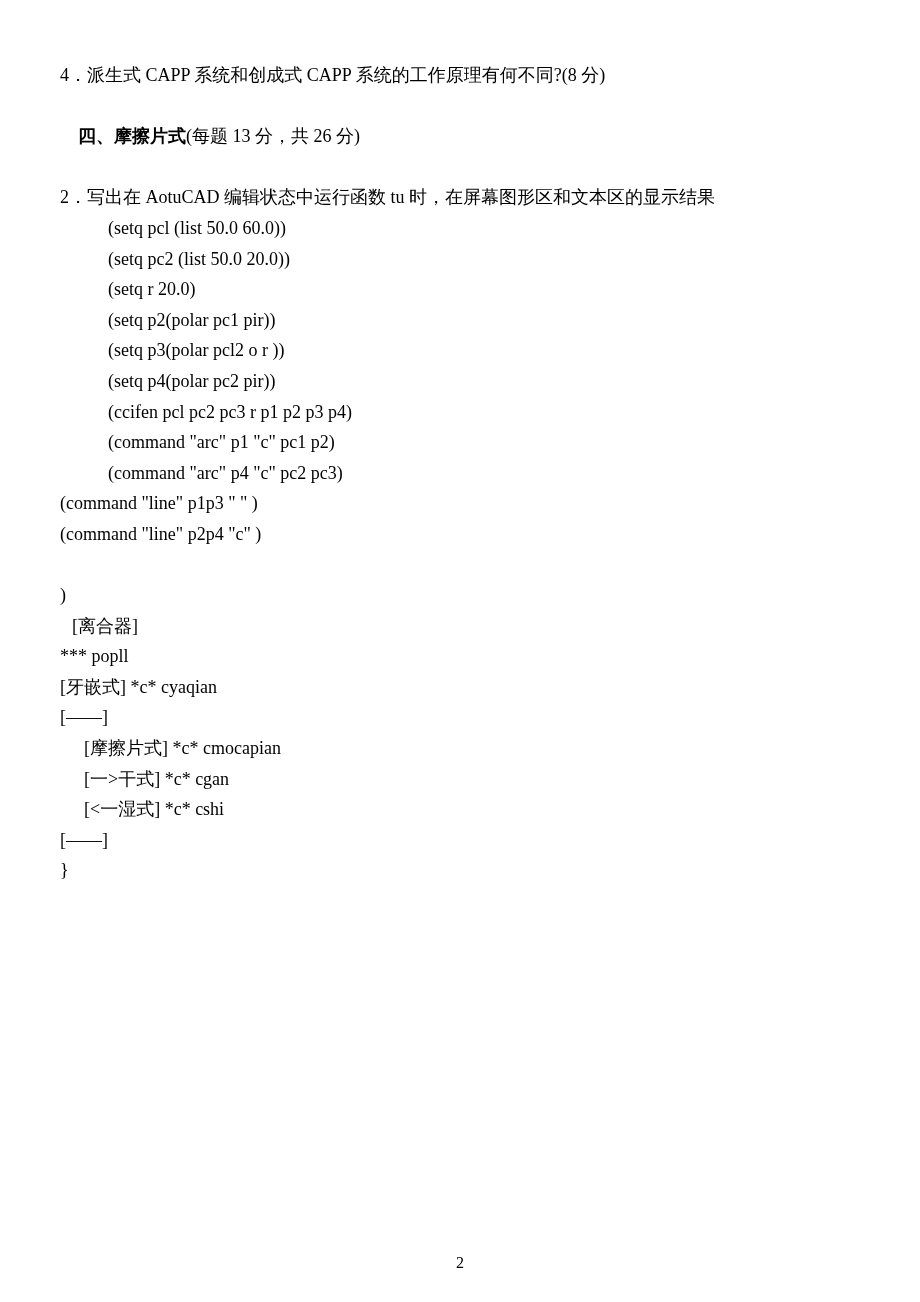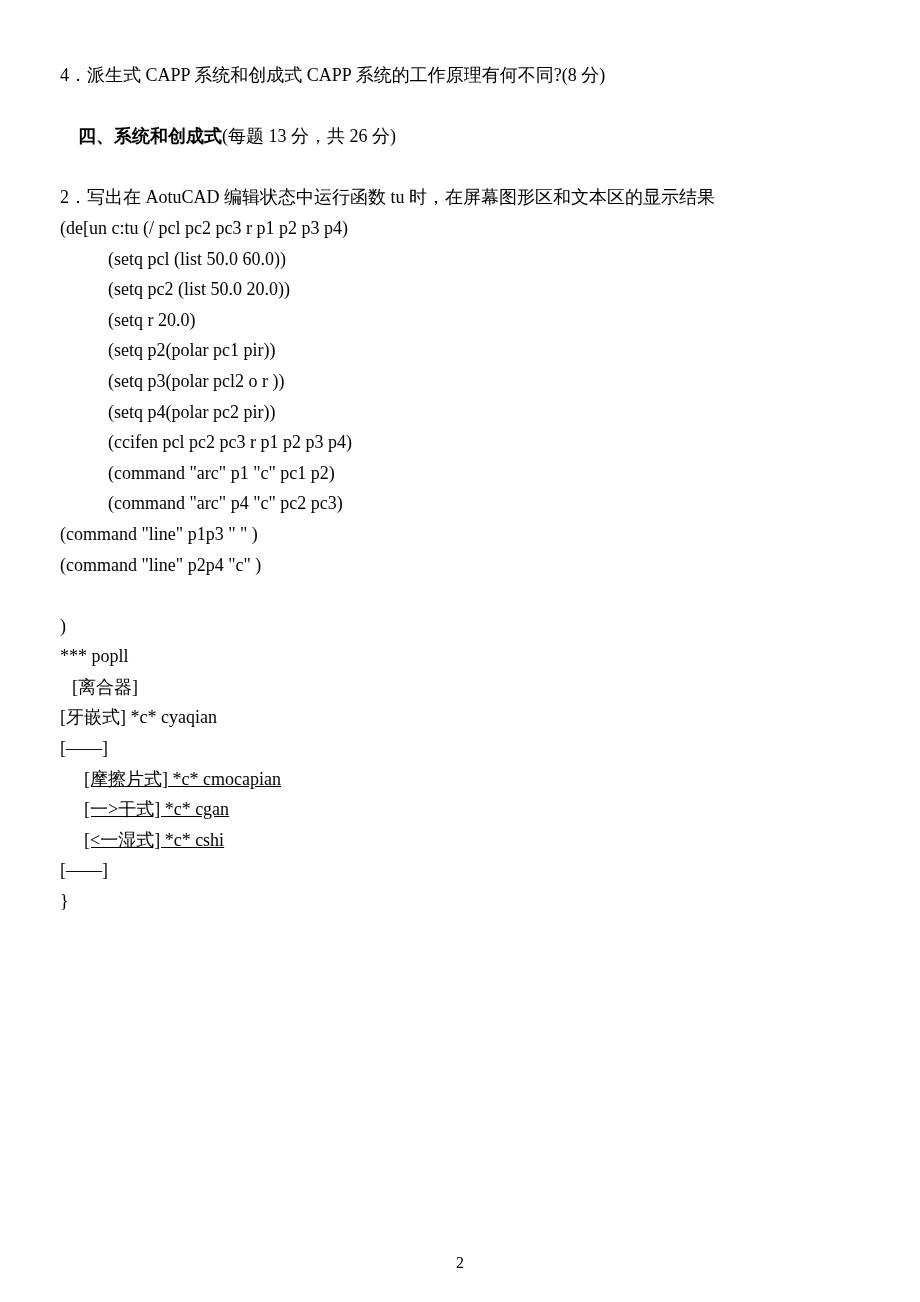--- a/index.html
+++ b/index.html
@@ -26,62 +26,60 @@
     font-weight: bold;
   }
   .indent1 {
     padding-left: 48px;
   }
   .indent-small {
     padding-left: 12px;
   }
   .indent-mid {
     padding-left: 24px;
-    text-decoration: underline;
   }
   .page-number {
     position: absolute;
     bottom: 30px;
     left: 0;
     right: 0;
     text-align: center;
     font-size: 16px;
   }
 </style>
 </head>
 <body>
 
 <div class="page">
 
   <div class="line">4．派生式 CAPP 系统和创成式 CAPP 系统的工作原理有何不同?(8 分)</div>
 
   <div class="line">
-    <span class="bold">四、</span><span class="bold">系统和创成式</span><span>(每题 13 分，共 26 分)</span>
+    <span class="bold">四、</span><span class="bold">摩擦片式</span><span>(每题 13 分，共 26 分)</span>
   </div>
 
   <div class="line">2．写出在 AotuCAD 编辑状态中运行函数 tu 时，在屏幕图形区和文本区的显示结果</div>
 
-  <div class="line">(de[un c:tu (/ pcl pc2 pc3 r p1 p2 p3 p4)</div>
   <div class="line indent1">(setq pcl (list 50.0 60.0))</div>
   <div class="line indent1">(setq pc2 (list 50.0 20.0))</div>
   <div class="line indent1">(setq r 20.0)</div>
   <div class="line indent1">(setq p2(polar pc1 pir))</div>
   <div class="line indent1">(setq p3(polar pcl2 o r ))</div>
   <div class="line indent1">(setq p4(polar pc2 pir))</div>
   <div class="line indent1">(ccifen pcl pc2 pc3 r p1 p2 p3 p4)</div>
   <div class="line indent1">(command "arc" p1 "c" pc1 p2)</div>
   <div class="line indent1">(command "arc" p4 "c" pc2 pc3)</div>
 
   <div class="line">(command "line" p1p3 " " )</div>
   <div class="line">(command "line" p2p4 "c" )</div>
   <div class="line">&nbsp;</div>
   <div class="line">)</div>
 
+  <div class="line indent-small">[离合器]</div>
   <div class="line">*** popll</div>
-  <div class="line indent-small">[离合器]</div>
   <div class="line">[牙嵌式] *c* cyaqian</div>
   <div class="line">[——]</div>
   <div class="line indent-mid">[摩擦片式] *c* cmocapian</div>
   <div class="line indent-mid">[一&gt;干式] *c* cgan</div>
   <div class="line indent-mid">[&lt;一湿式] *c* cshi</div>
   <div class="line">[——]</div>
   <div class="line">}</div>
 
   <div class="page-number">2</div>
 </div>

